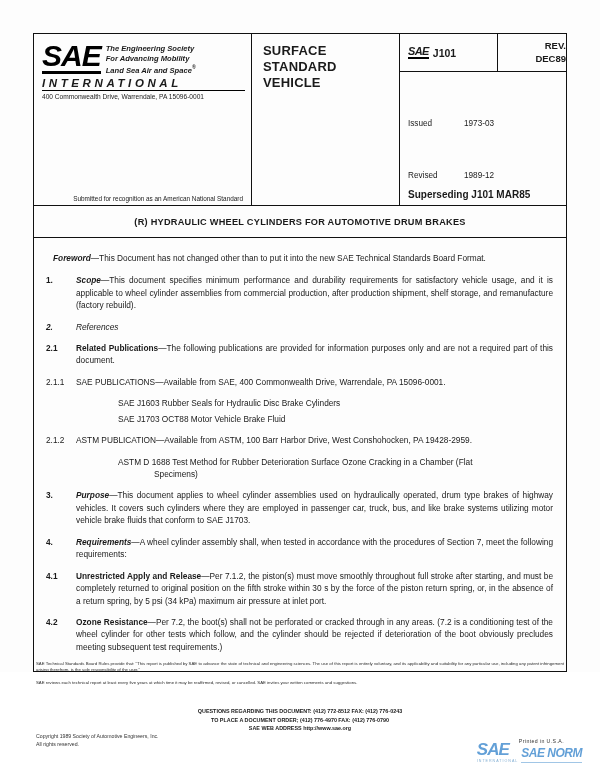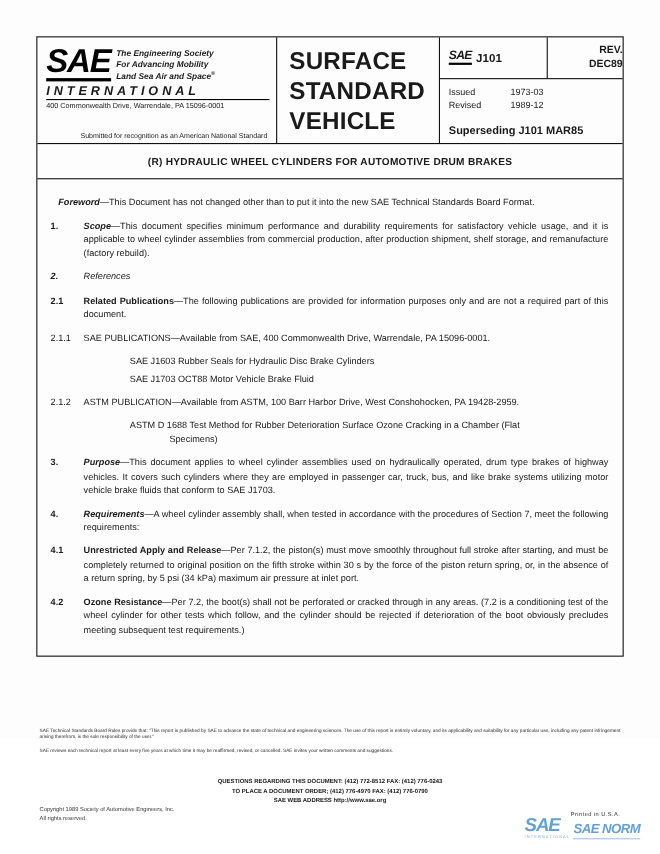--- a/index.html
+++ b/index.html
@@ -98,21 +98,21 @@
     padding-right: 2px;
   }
 
   .hdr-mid {
     width: 148px;
     box-sizing: border-box;
     border-right: 1.6px solid #111;
     padding: 9px 0 0 11px;
   }
   .hdr-mid .t {
-    font-size: 22px;
+    font-size: 13px;
     font-weight: bold;
     line-height: 1.22;
     letter-spacing: 0.2px;
   }
 
   .hdr-right {
     flex: 1;
     box-sizing: border-box;
     display: flex;
     flex-direction: column;
@@ -148,21 +148,21 @@
     font-weight: bold;
     line-height: 1.35;
     padding-top: 6px;
   }
   .hr-dates {
     padding: 6px 0 0 8px;
     font-size: 8.2px;
     line-height: 1.45;
     flex: 1;
   }
-  .dl { display: flex; }
+  .dl { display: flex; margin-top: 40px; }
   .dl .k { width: 56px; }
   .hr-sup {
     font-size: 10px;
     padding: 0 0 5px 8px;
     margin-top: 7px;
     font-weight: bold;
   }
 
   
   .title-band {

